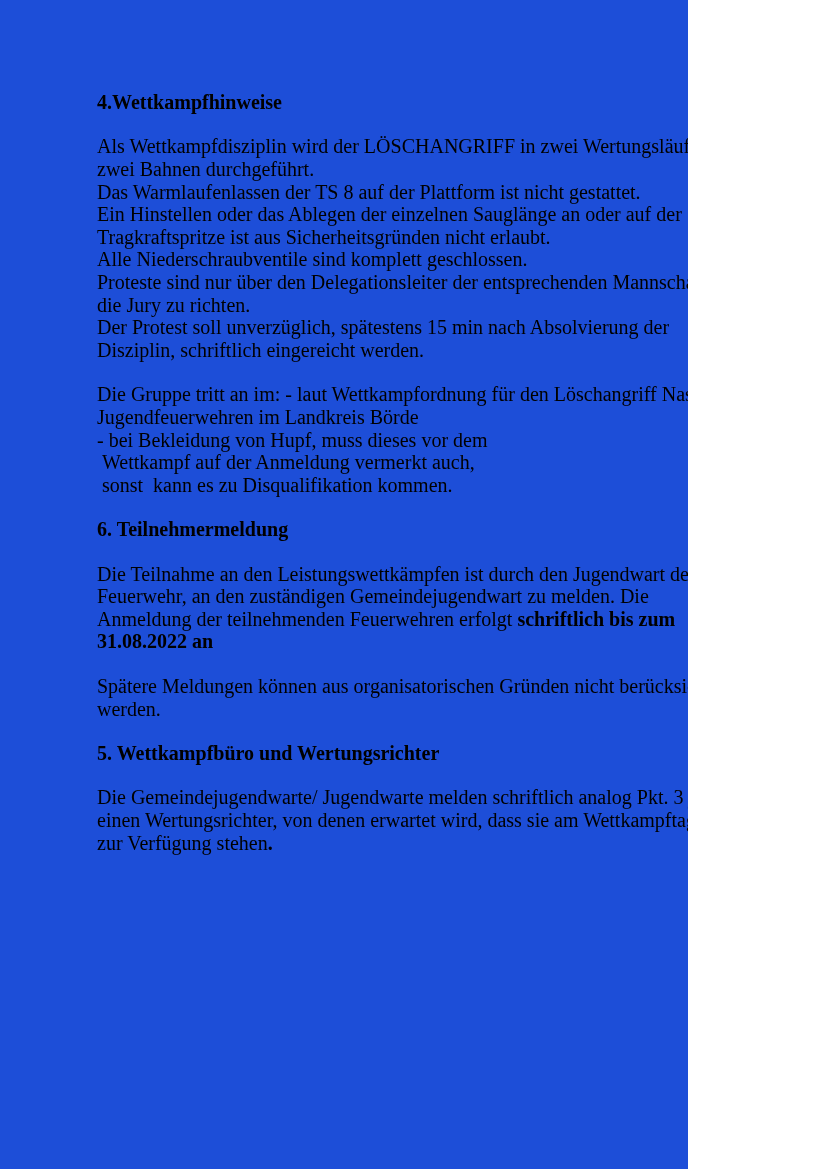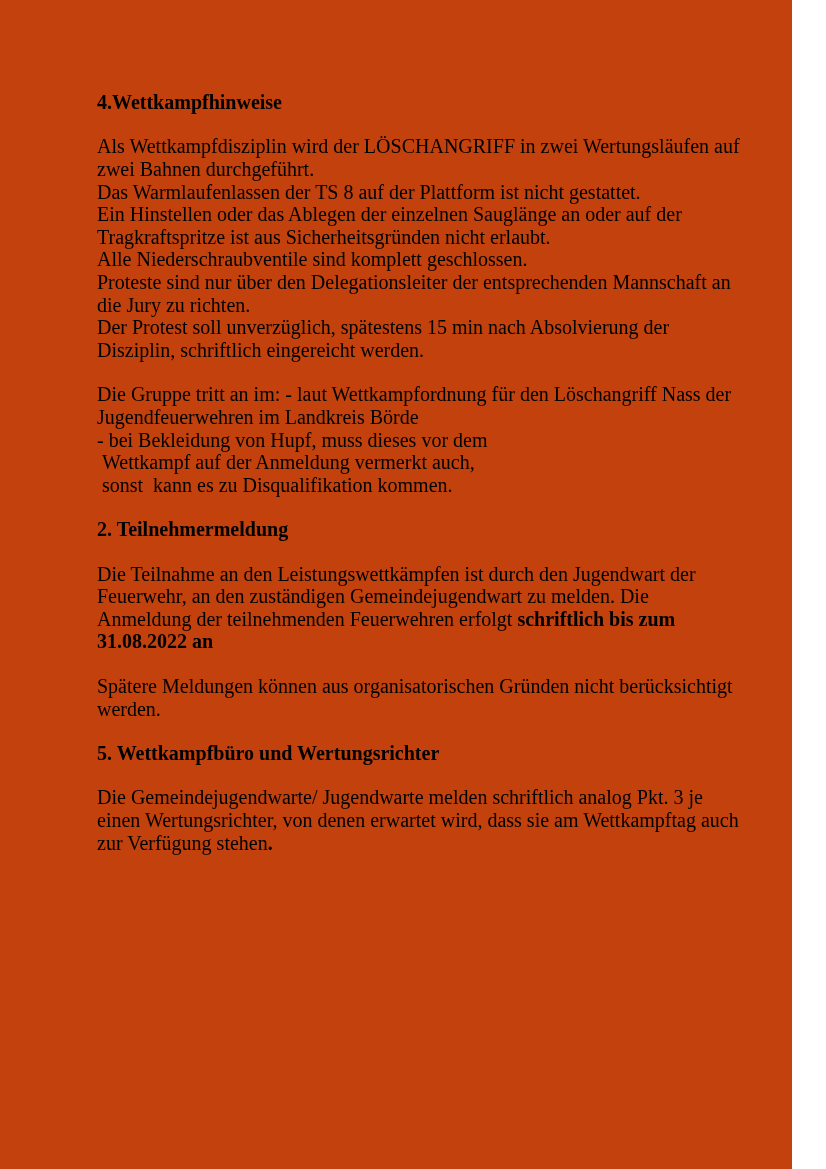--- a/index.html
+++ b/index.html
@@ -2,23 +2,23 @@
 <html><head>
 <meta charset="utf-8">
 <style>
   html, body {
     margin: 0;
     padding: 0;
     background: #ffffff;
   }
   .page {
     position: relative;
-    width: 792px;
+    width: 688px;
     height: 1169px;
-    background: #c2410c;
+    background: #1d4ed8;
     color: #000000;
     overflow: hidden;
   }
   .content {
     position: absolute;
     left: 97px;
     top: 91px;
     width: 700px;
     font-family: "Liberation Serif", "DejaVu Serif", serif;
     font-size: 20px;
@@ -53,21 +53,21 @@
 die Jury zu richten.
 Der Protest soll unverzüglich, spätestens 15 min nach Absolvierung der
 Disziplin, schriftlich eingereicht werden.</p>
 
     <p class="block">Die Gruppe tritt an im: - laut Wettkampfordnung für den Löschangriff Nass der
 Jugendfeuerwehren im Landkreis Börde
 - bei Bekleidung von Hupf, muss dieses vor dem
  Wettkampf auf der Anmeldung vermerkt auch,
  sonst  kann es zu Disqualifikation kommen.</p>
 
-    <div class="block h">2. Teilnehmermeldung</div>
+    <div class="block h">6. Teilnehmermeldung</div>
     <p class="block"><span>Die Teilnahme an den Leistungswettkämpfen ist durch den Jugendwart der
 Feuerwehr, an den zuständigen Gemeindejugendwart zu melden. Die
 Anmeldung der teilnehmenden Feuerwehren erfolgt </span><span class="b">schriftlich bis zum
 31.08.2022 an</span></p>
     <p class="block">Spätere Meldungen können aus organisatorischen Gründen nicht berücksichtigt
 werden.</p>
 
 
     <div class="block h">5. Wettkampfbüro und Wertungsrichter</div>
     <p class="block"><span>Die Gemeindejugendwarte/ Jugendwarte melden schriftlich analog Pkt. 3 je

